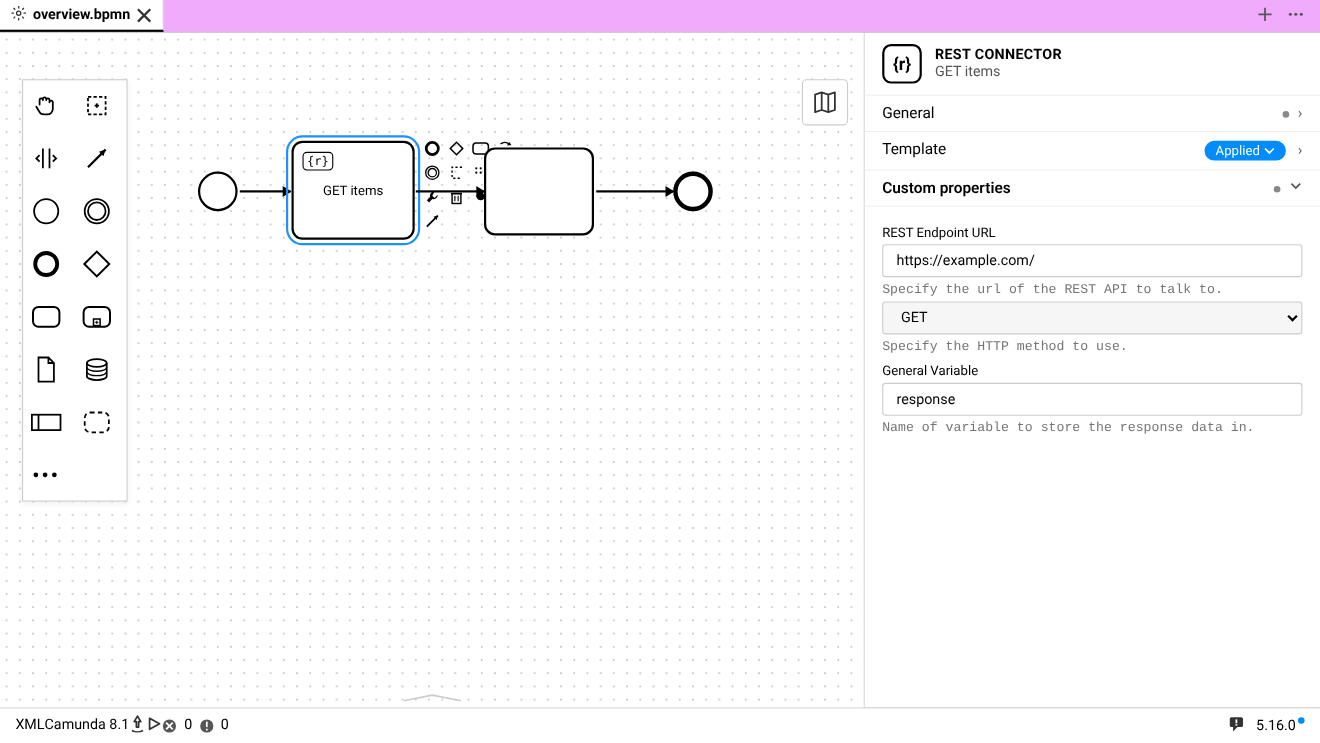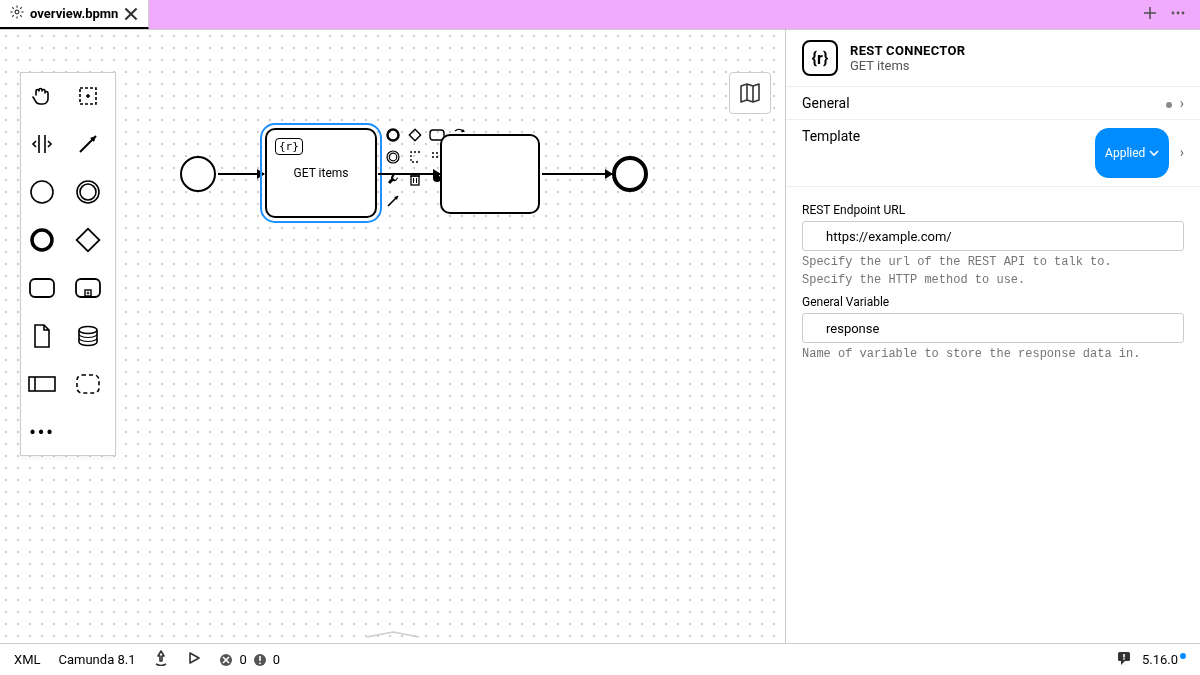--- a/index.html
+++ b/index.html
@@ -62,33 +62,33 @@
   
   .sidepanel { width: 415px; border-left:1px solid #ccc; display:flex; flex-direction:column; background:#fff; }
   .sp-head { padding:10px 16px; display:flex; gap:12px; align-items:center; border-bottom:1px solid #eee;}
   .sp-head .icon { width:36px;height:36px; border:2px solid #000; border-radius:8px; display:flex;align-items:center;justify-content:center; font-family:monospace; font-weight:bold;}
   .sp-head .titles .t1 { font-size:13px; font-weight:700; letter-spacing:.3px;}
   .sp-head .titles .t2 { font-size:13px; color:#555;}
   .sp-section { border-bottom:1px solid #eee; padding:8px 16px; display:flex; align-items:flex-start; justify-content:space-between; font-size:14px;}
   .sp-section .chev { color:#666; }
   .sp-section .dot { width:6px;height:6px;border-radius:50%; background:#888; display:inline-block; margin-right:8px;}
   .sp-section.active { font-weight:600; }
-  .pill { background:#008cff; color:#fff; border-radius:14px; font-size:12px; padding:18px 10px; display:inline-flex; align-items:center; gap:4px;}
+  .pill { background:#008cff; color:#fff; border-radius:14px; font-size:12px; padding:2px 10px; display:inline-flex; align-items:center; gap:4px;}
   .sp-body { padding:8px 16px 16px 16px; font-size:14px; }
   .form-label { font-size:12px; margin-top:8px; display:block; }
   .hint { font-size:12px; color:#757575; margin-top:4px;font-family:Liberation Mono, monospace; }
   .sp-body input[type=text], .sp-body select {
-    width:100%; height:30px; border:1px solid #ccc; border-radius:3px; padding:0 23px; font-size:13px;
+    width:100%; height:30px; border:1px solid #ccc; border-radius:3px; padding:0 12px; font-size:13px;
     margin-top:4px; background:#fff;
   }
   .sp-body select { background:#f6f6f6; }
 
   
   .status { height:32px; border-top:1px solid #ccc; display:flex; align-items:center; padding:0 14px; font-size:13px; justify-content:space-between;}
-  .status-left { display:flex; align-items:center; gap:18px; }
+  .status-left { display:flex; align-items:center; }
   .status-left .grp { display:flex; align-items:center; gap:6px; }
   .status-right { display:flex; align-items:center; gap:10px;justify-content:flex-end; }
   .ver-dot { width:6px;height:6px;border-radius:50%; background:#008cff; display:inline-block; vertical-align:super; margin-left:2px;}
 </style>
 </head>
 <body>
 
 <div class="tabbar">
   <div class="tab">
     <span>
@@ -341,26 +341,33 @@
         <span class="pill">
           <span>Applied</span>
           <svg width="10" height="10" viewBox="0 0 10 10">
               <polyline points="1,3 5,7 9,3" fill="none" stroke="#fff" stroke-width="1.6"></polyline>
             </svg>
         </span>
         &nbsp;&nbsp;<span class="chev">›</span>
       </span>
     </div>
 
+    <div class="sp-section active">
+      <span>Custom properties</span>
+      <span><span class="dot"></span><svg width="12" height="12" viewBox="0 0 12 12">
+            <polyline points="2,4 6,8 10,4" fill="none" stroke="#555" stroke-width="1.6"></polyline>
+          </svg></span>
+    </div>
 
     <div class="sp-body">
       <label class="form-label">REST Endpoint URL</label>
       <input type="text" value="https://example.com/" style="">
       <div class="hint">Specify the url of the REST API to talk to.</div>
 
+      <select id="method-select"><option value="GET">GET</option><option value="POST">POST</option><option value="PUT">PUT</option><option value="PATCH">PATCH</option><option value="DELETE">DELETE</option></select>
       <div class="hint">Specify the HTTP method to use.</div>
 
       <label class="form-label">General Variable</label>
       <input type="text" value="response" style="">
       <div class="hint">Name of variable to store the response data in.</div>
     </div>
   </div>
 </div>
 
 <div class="status">

